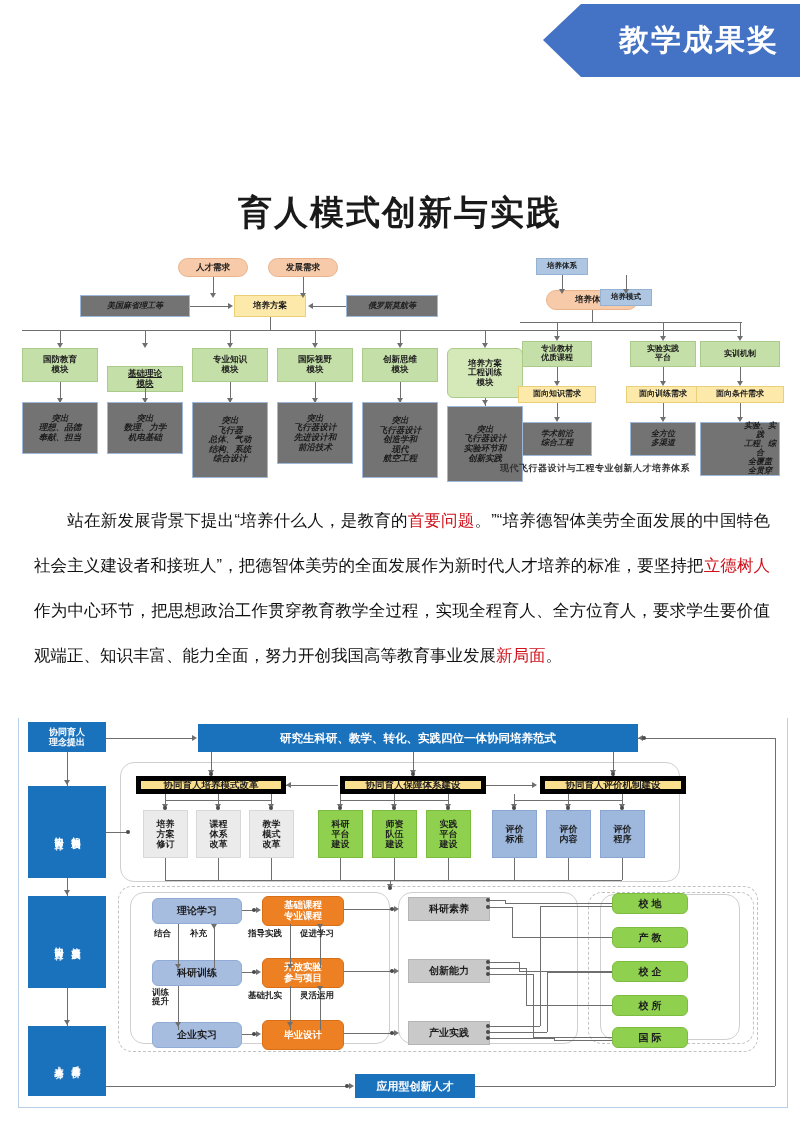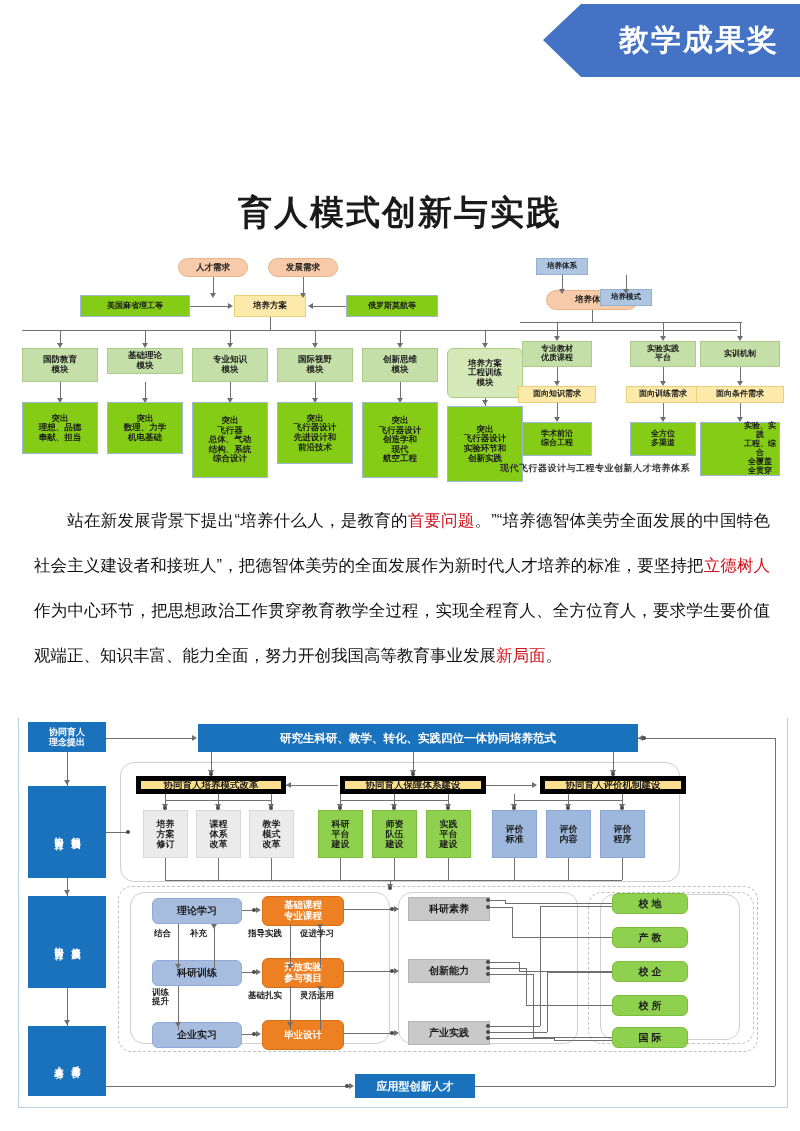--- a/index.html
+++ b/index.html
@@ -35,21 +35,21 @@
     border-top:3.5px solid transparent; border-bottom:3.5px solid transparent;
     border-left:5px solid #6f6f6f; }
   .arrow-l { position:absolute; width:0; height:0;
     border-top:3.5px solid transparent; border-bottom:3.5px solid transparent;
     border-right:5px solid #6f6f6f; }
   .dot { position:absolute; width:4px; height:4px; border-radius:50%; background:#4a4a4a; }
 
   
   .n-peach { background:#f7cbaa; border:1px solid #eab38b; border-radius:11px; }
   .n-yellow{ background:#fde9a9; border:1px solid #e9cf78; }
-  .n-blue  { background:#84cc16; border:1px solid #9fb8d8; }
+  .n-blue  { background:#737373; border:1px solid #9fb8d8;font-style:italic; }
   .n-blue2 { background:#aec6e2; border:1px solid #93b1d2; }
   .n-green { background:#c5dfa8; border:1px solid #aacb89; }
   .n-greenr{ background:#c5dfa8; border:1px solid #aacb89; border-radius:6px; }
 
   .d1 { position:absolute; left:0; top:250px; width:800px; height:240px; }
   .d1 .node { font-size:8.5px; }
   .cap1 { position:absolute; left:500px; top:462px; font-size:9px; color:#333;
     font-weight:bold; letter-spacing:0.5px; }
 
   
@@ -118,21 +118,21 @@
       <div class="arrow-d" style="left: 56.5px; top: 93px;"></div>
       <div class="node n-green" style="left: 22px; top: 98px; width: 76px; height: 34px; font-size: 8.5px;">国防教育
 模块</div>
       <div class="ln lnv" style="left: 60px; top: 132px; width: 1px; height: 20px;"></div>
       <div class="arrow-d" style="left: 56.5px; top: 148px;"></div>
       <div class="node n-blue" style="left: 22px; top: 152px; width: 76px; height: 52px; font-size: 8.5px;">突出
 理想、品德
 奉献、担当</div>
       <div class="ln lnv" style="left: 145px; top: 80px; width: 1px; height: 13px;"></div>
       <div class="arrow-d" style="left: 141.5px; top: 93px;"></div>
-      <div class="node n-green" style="left: 107px; top: 98px; width: 76px; height: 26px; font-size: 8.5px;">基础理论
+      <div class="node n-green" style="left: 107px; top: 116px; width: 76px; height: 26px; font-size: 8.5px; text-decoration: underline;">基础理论
 模块</div>
       <div class="ln lnv" style="left: 145px; top: 132px; width: 1px; height: 20px;"></div>
       <div class="arrow-d" style="left: 141.5px; top: 148px;"></div>
       <div class="node n-blue" style="left: 107px; top: 152px; width: 76px; height: 52px; font-size: 8.5px;">突出
 数理、力学
 机电基础</div>
       <div class="ln lnv" style="left: 230px; top: 80px; width: 1px; height: 13px;"></div>
       <div class="arrow-d" style="left: 226.5px; top: 93px;"></div>
       <div class="node n-green" style="left: 192px; top: 98px; width: 76px; height: 34px; font-size: 8.5px;">专业知识
 模块</div>

